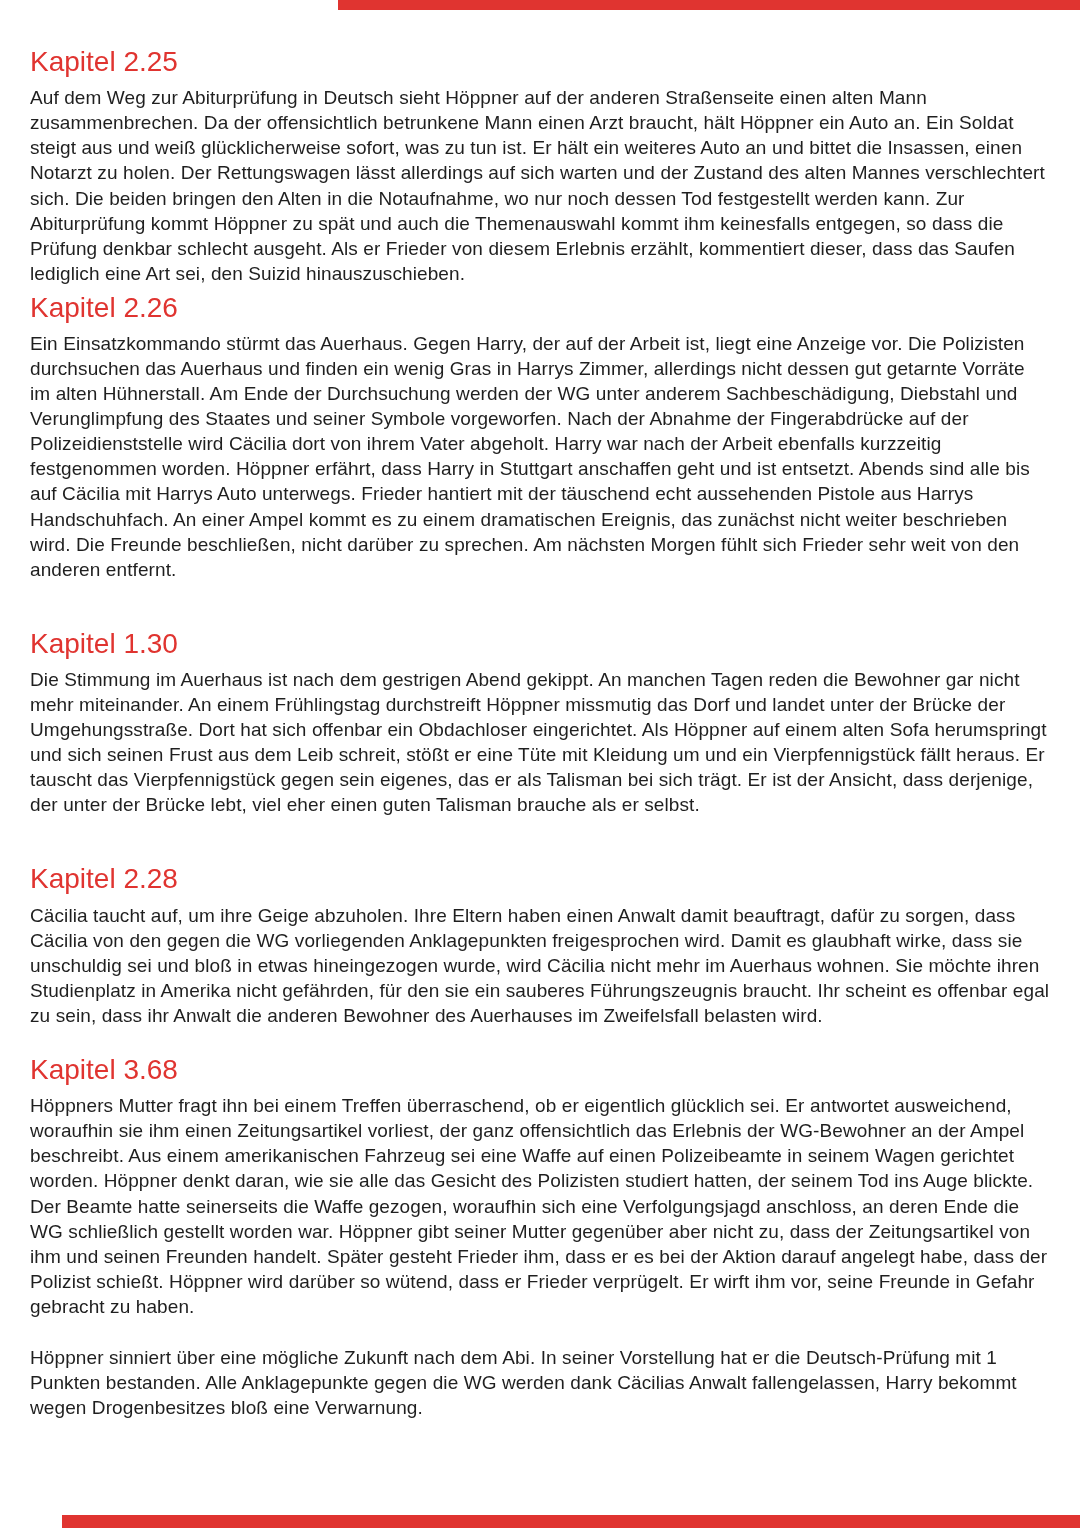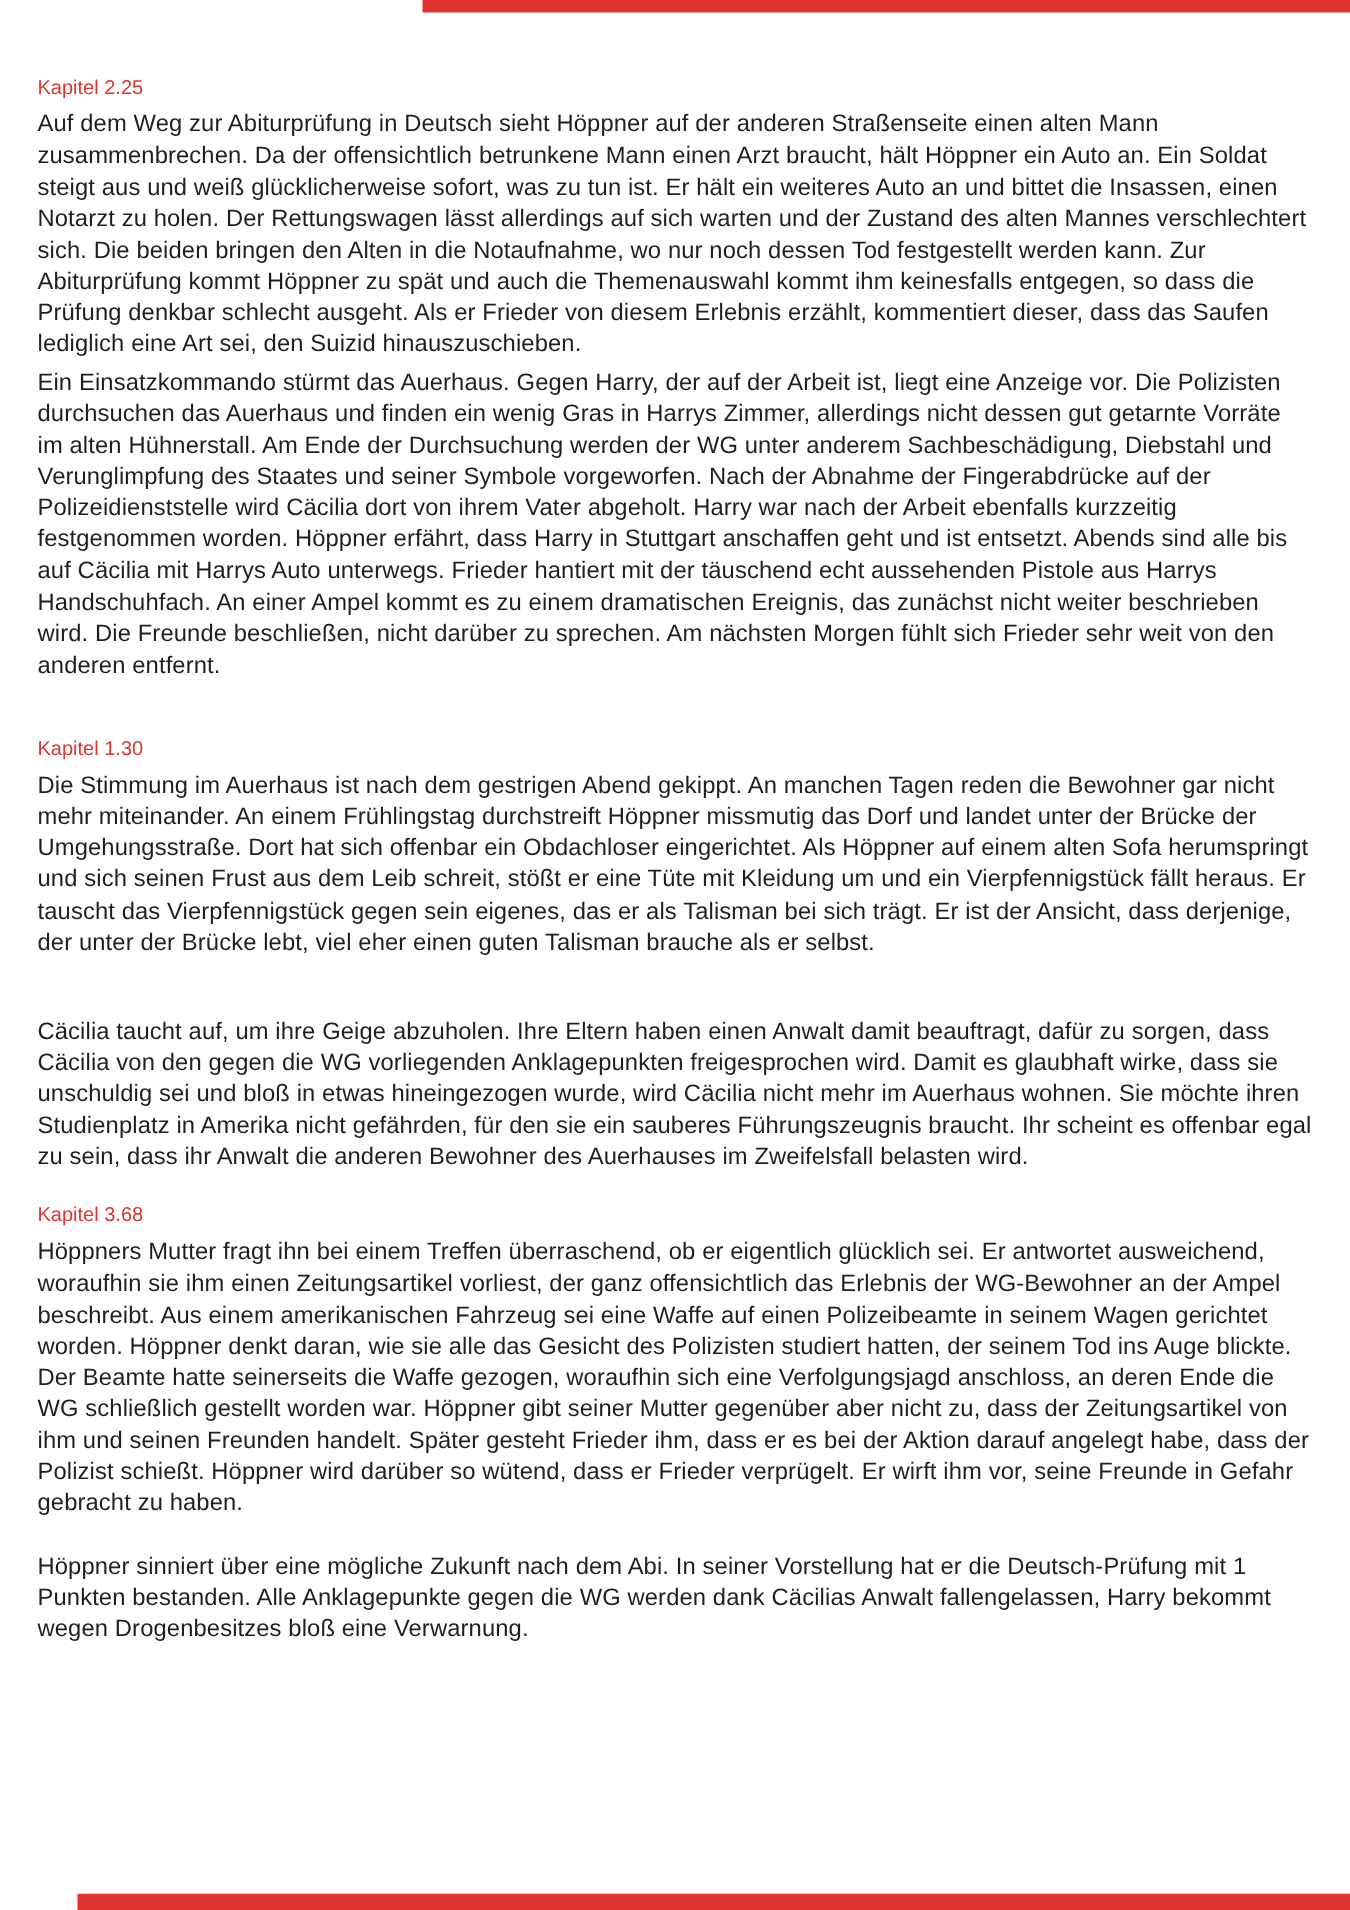--- a/index.html
+++ b/index.html
@@ -28,25 +28,25 @@
   .edge-bar.bottom {
     bottom: 0;
     left: 62px;
     right: 0;
     height: 13px;
   }
   .page {
     padding: 46px 30px 40px 30px;
   }
   .chapter-heading {
-    font-size: 16px;
+    font-size: 28px;
     line-height: 1.15;
     font-weight: 400;
     color: #e03430;
-    margin: 16px 0 7px 0;
+    margin: 0 0 7px 0;
   }
   .chapter-body {
     font-size: 19px;
     line-height: 1.32;
     margin: 0;
     color: #1f1f1f;
     letter-spacing: 0.1px;
   }
   section.chapter { margin-top: 30px; }
   section.chapter.first { margin-top: 0; }
@@ -60,29 +60,31 @@
 <div class="edge-bar top"></div>
 
 <div class="page">
 
   <section class="chapter first">
     <h2 class="chapter-heading">Kapitel 2.25</h2>
     <p class="chapter-body">Auf dem Weg zur Abiturprüfung in Deutsch sieht Höppner auf der anderen Straßenseite einen alten Mann zusammenbrechen. Da der offensichtlich betrunkene Mann einen Arzt braucht, hält Höppner ein Auto an. Ein Soldat steigt aus und weiß glücklicherweise sofort, was zu tun ist. Er hält ein weiteres Auto an und bittet die Insassen, einen Notarzt zu holen. Der Rettungswagen lässt allerdings auf sich warten und der Zustand des alten Mannes verschlechtert sich. Die beiden bringen den Alten in die Notaufnahme, wo nur noch dessen Tod festgestellt werden kann. Zur Abiturprüfung kommt Höppner zu spät und auch die Themenauswahl kommt ihm keinesfalls entgegen, so dass die Prüfung denkbar schlecht ausgeht. Als er Frieder von diesem Erlebnis erzählt, kommentiert dieser, dass das Saufen lediglich eine Art sei, den Suizid hinauszuschieben.</p>
   </section>
 
   <section class="chapter tight">
+    <h2 class="chapter-heading">Kapitel 2.26</h2>
     <p class="chapter-body">Ein Einsatzkommando stürmt das Auerhaus. Gegen Harry, der auf der Arbeit ist, liegt eine Anzeige vor. Die Polizisten durchsuchen das Auerhaus und finden ein wenig Gras in Harrys Zimmer, allerdings nicht dessen gut getarnte Vorräte im alten Hühnerstall. Am Ende der Durchsuchung werden der WG unter anderem Sachbeschädigung, Diebstahl und Verunglimpfung des Staates und seiner Symbole vorgeworfen. Nach der Abnahme der Fingerabdrücke auf der Polizeidienststelle wird Cäcilia dort von ihrem Vater abgeholt. Harry war nach der Arbeit ebenfalls kurzzeitig festgenommen worden. Höppner erfährt, dass Harry in Stuttgart anschaffen geht und ist entsetzt. Abends sind alle bis auf Cäcilia mit Harrys Auto unterwegs. Frieder hantiert mit der täuschend echt aussehenden Pistole aus Harrys Handschuhfach. An einer Ampel kommt es zu einem dramatischen Ereignis, das zunächst nicht weiter beschrieben wird. Die Freunde beschließen, nicht darüber zu sprechen. Am nächsten Morgen fühlt sich Frieder sehr weit von den anderen entfernt.</p>
   </section>
 
   <section class="chapter loose">
     <h2 class="chapter-heading">Kapitel 1.30</h2>
     <p class="chapter-body">Die Stimmung im Auerhaus ist nach dem gestrigen Abend gekippt. An manchen Tagen reden die Bewohner gar nicht mehr miteinander. An einem Frühlingstag durchstreift Höppner missmutig das Dorf und landet unter der Brücke der Umgehungsstraße. Dort hat sich offenbar ein Obdachloser eingerichtet. Als Höppner auf einem alten Sofa herumspringt und sich seinen Frust aus dem Leib schreit, stößt er eine Tüte mit Kleidung um und ein Vierpfennigstück fällt heraus. Er tauscht das Vierpfennigstück gegen sein eigenes, das er als Talisman bei sich trägt. Er ist der Ansicht, dass derjenige, der unter der Brücke lebt, viel eher einen guten Talisman brauche als er selbst.</p>
   </section>
 
   <section class="chapter loose">
+    <h2 class="chapter-heading">Kapitel 2.28</h2>
     <p class="chapter-body">Cäcilia taucht auf, um ihre Geige abzuholen. Ihre Eltern haben einen Anwalt damit beauftragt, dafür zu sorgen, dass Cäcilia von den gegen die WG vorliegenden Anklagepunkten freigesprochen wird. Damit es glaubhaft wirke, dass sie unschuldig sei und bloß in etwas hineingezogen wurde, wird Cäcilia nicht mehr im Auerhaus wohnen. Sie möchte ihren Studienplatz in Amerika nicht gefährden, für den sie ein sauberes Führungszeugnis braucht. Ihr scheint es offenbar egal zu sein, dass ihr Anwalt die anderen Bewohner des Auerhauses im Zweifelsfall belasten wird.</p>
   </section>
 
   <section class="chapter medium">
     <h2 class="chapter-heading">Kapitel 3.68</h2>
     <p class="chapter-body">Höppners Mutter fragt ihn bei einem Treffen überraschend, ob er eigentlich glücklich sei. Er antwortet ausweichend, woraufhin sie ihm einen Zeitungsartikel vorliest, der ganz offensichtlich das Erlebnis der WG-Bewohner an der Ampel beschreibt. Aus einem amerikanischen Fahrzeug sei eine Waffe auf einen Polizeibeamte in seinem Wagen gerichtet worden. Höppner denkt daran, wie sie alle das Gesicht des Polizisten studiert hatten, der seinem Tod ins Auge blickte. Der Beamte hatte seinerseits die Waffe gezogen, woraufhin sich eine Verfolgungsjagd anschloss, an deren Ende die WG schließlich gestellt worden war. Höppner gibt seiner Mutter gegenüber aber nicht zu, dass der Zeitungsartikel von ihm und seinen Freunden handelt. Später gesteht Frieder ihm, dass er es bei der Aktion darauf angelegt habe, dass der Polizist schießt. Höppner wird darüber so wütend, dass er Frieder verprügelt. Er wirft ihm vor, seine Freunde in Gefahr gebracht zu haben.</p>
   </section>
 
   <section class="chapter medium">
     <p class="chapter-body">Höppner sinniert über eine mögliche Zukunft nach dem Abi. In seiner Vorstellung hat er die Deutsch-Prüfung mit 1 Punkten bestanden. Alle Anklagepunkte gegen die WG werden dank Cäcilias Anwalt fallengelassen, Harry bekommt wegen Drogenbesitzes bloß eine Verwarnung.</p>

